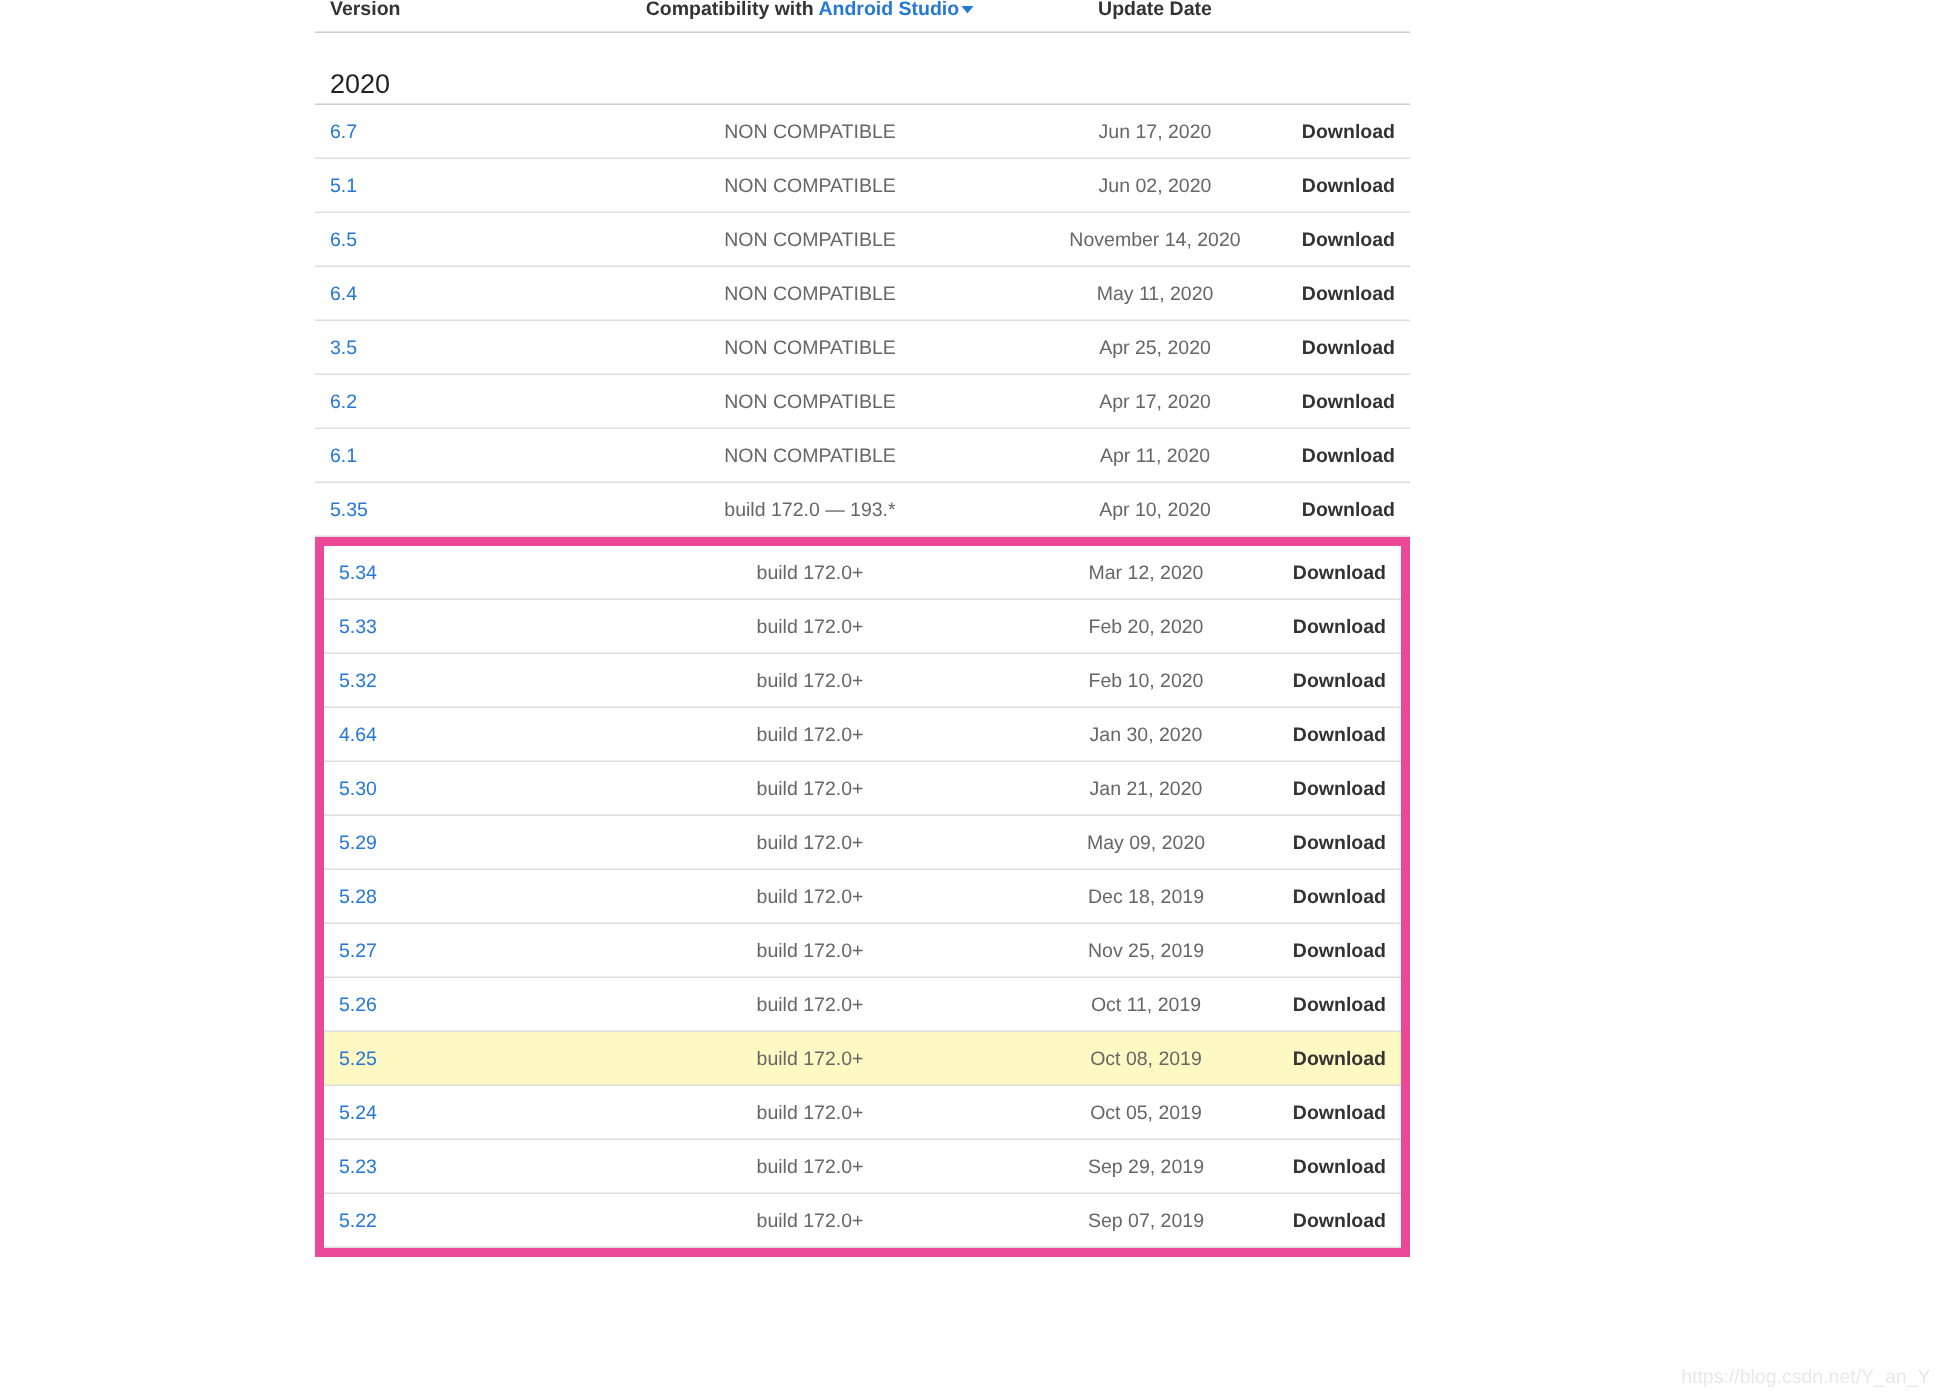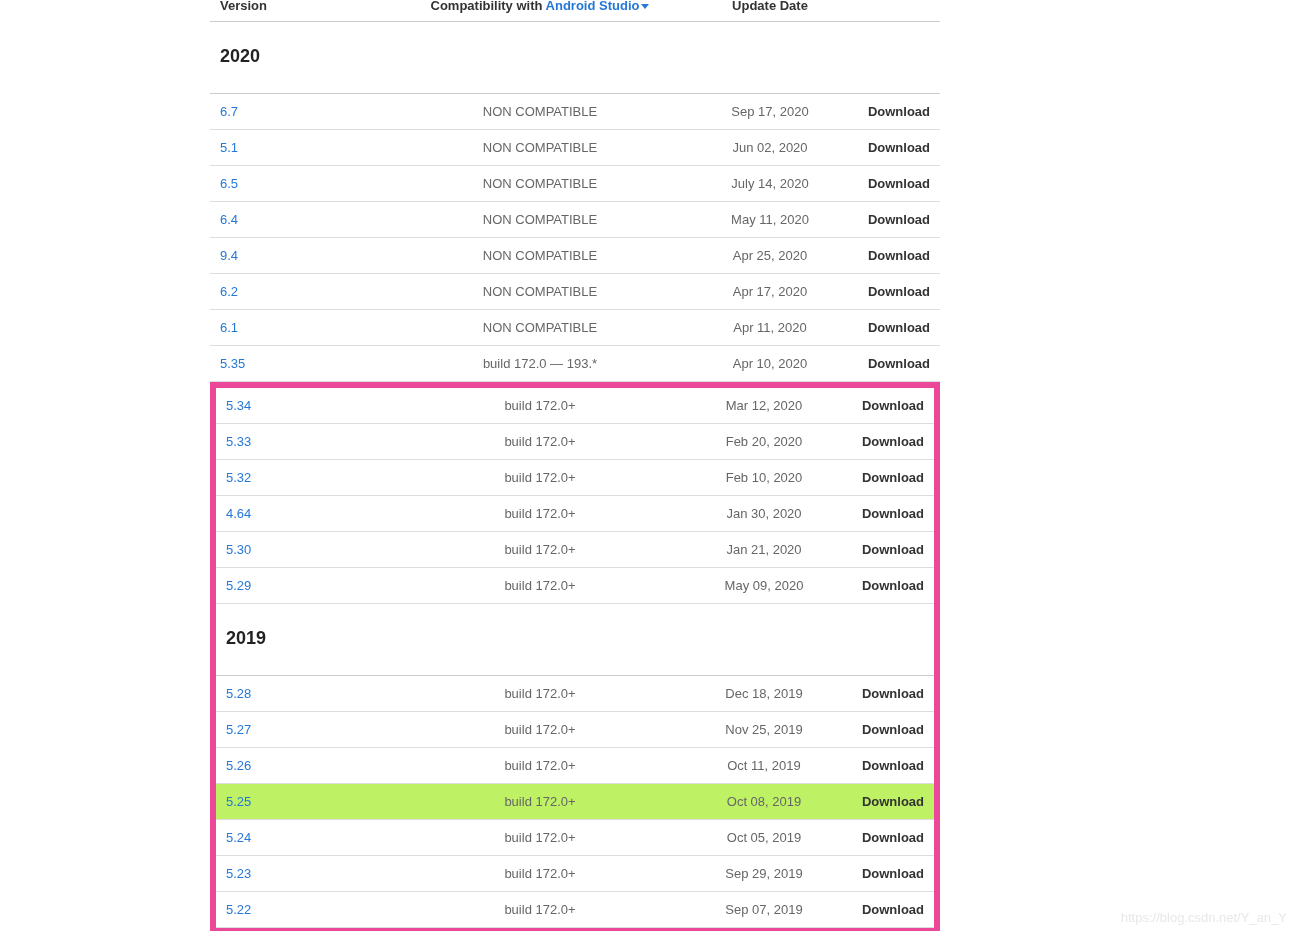--- a/index.html
+++ b/index.html
@@ -34,37 +34,37 @@
       display: inline-block;
       margin-left: 2px;
       width: 0; height: 0;
       border-left: 4px solid transparent;
       border-right: 4px solid transparent;
       border-top: 5px solid #2678d8;
       vertical-align: middle;
     }
     .year-header {
       font-size: 18px;
-      font-weight: bold;
-      padding: 24px 10px 26px 10px;
+      font-weight: normal;
+      padding: 24px 10px 2px 10px;
       border-bottom: 1px solid #ccc;
       color: #222;
     }
     .row {
       display: flex;
       align-items: center;
       padding: 10px 10px;
       border-bottom: 1px solid #ddd;
       font-size: 13px;
     }
     .row:first-of-type-after-header {
       border-top: 1px solid #ccc;
     }
     .row.hover {
-      background: #bef264;
+      background: #fef9c3;
     }
     .version-link {
       color: #2678d8;
       cursor: pointer;
     }
     .compat-text { color: #666; }
     .date-text { color: #666; }
     .download-link {
       color: #333;
       font-weight: bold;
@@ -95,43 +95,43 @@
     </div>
     <div class="col-date">Update Date</div>
     <div class="col-download"></div>
   </div>
 
   <div id="table-body">
       <div class="year-header">2020</div>
       <div class="row">
         <div class="col-version"><span class="version-link">6.7</span></div>
         <div class="col-compat compat-text">NON COMPATIBLE</div>
-        <div class="col-date date-text">Sep 17, 2020</div>
+        <div class="col-date date-text">Jun 17, 2020</div>
         <div class="col-download"><span class="download-link">Download</span></div>
       </div>
       <div class="row">
         <div class="col-version"><span class="version-link">5.1</span></div>
         <div class="col-compat compat-text">NON COMPATIBLE</div>
         <div class="col-date date-text">Jun 02, 2020</div>
         <div class="col-download"><span class="download-link">Download</span></div>
       </div>
       <div class="row">
         <div class="col-version"><span class="version-link">6.5</span></div>
         <div class="col-compat compat-text">NON COMPATIBLE</div>
-        <div class="col-date date-text">July 14, 2020</div>
+        <div class="col-date date-text">November 14, 2020</div>
         <div class="col-download"><span class="download-link">Download</span></div>
       </div>
       <div class="row">
         <div class="col-version"><span class="version-link">6.4</span></div>
         <div class="col-compat compat-text">NON COMPATIBLE</div>
         <div class="col-date date-text">May 11, 2020</div>
         <div class="col-download"><span class="download-link">Download</span></div>
       </div>
       <div class="row">
-        <div class="col-version"><span class="version-link">9.4</span></div>
+        <div class="col-version"><span class="version-link">3.5</span></div>
         <div class="col-compat compat-text">NON COMPATIBLE</div>
         <div class="col-date date-text">Apr 25, 2020</div>
         <div class="col-download"><span class="download-link">Download</span></div>
       </div>
       <div class="row">
         <div class="col-version"><span class="version-link">6.2</span></div>
         <div class="col-compat compat-text">NON COMPATIBLE</div>
         <div class="col-date date-text">Apr 17, 2020</div>
         <div class="col-download"><span class="download-link">Download</span></div>
       </div>
@@ -177,21 +177,20 @@
           <div class="col-compat compat-text">build 172.0+</div>
           <div class="col-date date-text">Jan 21, 2020</div>
           <div class="col-download"><span class="download-link">Download</span></div>
         </div>
         <div class="row">
           <div class="col-version"><span class="version-link">5.29</span></div>
           <div class="col-compat compat-text">build 172.0+</div>
           <div class="col-date date-text">May 09, 2020</div>
           <div class="col-download"><span class="download-link">Download</span></div>
         </div>
-        <div class="year-header">2019</div>
         <div class="row">
           <div class="col-version"><span class="version-link">5.28</span></div>
           <div class="col-compat compat-text">build 172.0+</div>
           <div class="col-date date-text">Dec 18, 2019</div>
           <div class="col-download"><span class="download-link">Download</span></div>
         </div>
         <div class="row">
           <div class="col-version"><span class="version-link">5.27</span></div>
           <div class="col-compat compat-text">build 172.0+</div>
           <div class="col-date date-text">Nov 25, 2019</div>

